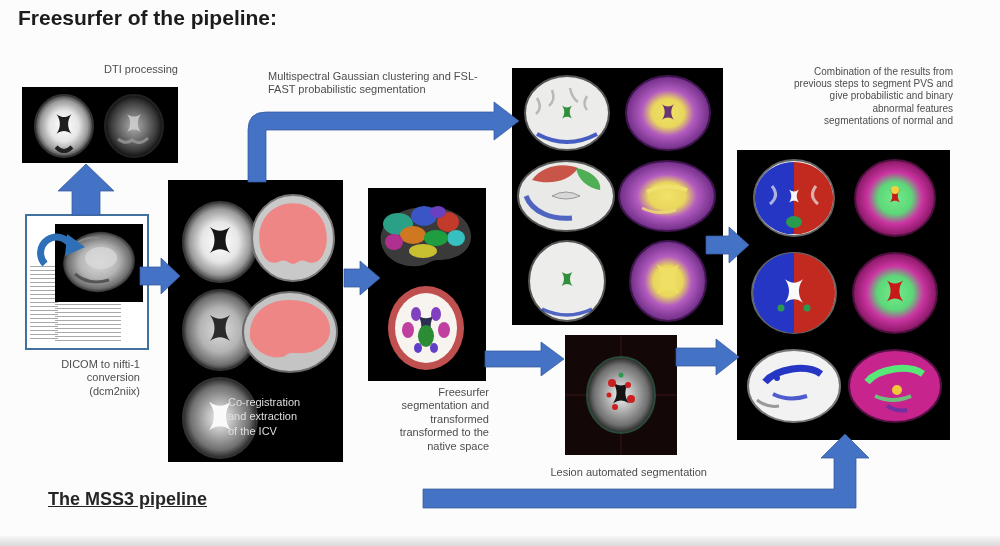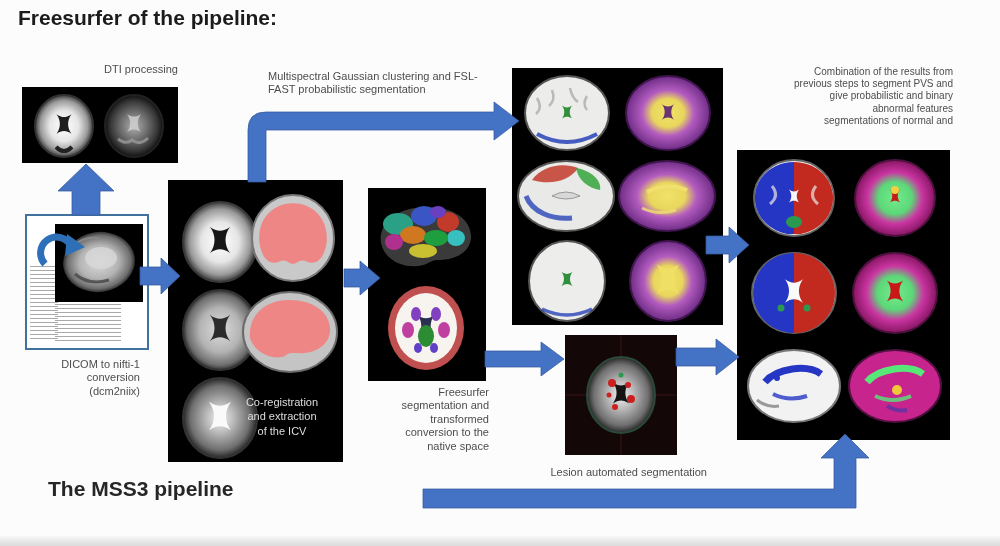--- a/index.html
+++ b/index.html
@@ -10,24 +10,24 @@
     color:#4d4d4d;
   }
   .abs{position:absolute;}
   .panel{position:absolute;background:#000;overflow:hidden;z-index:2;}
   .lbl{position:absolute;font-size:11px;line-height:1.22;color:#4d4d4d;z-index:3;}
   .lbl.center{text-align:right;}
   .title{
     position:absolute;left:18px;top:6px;font-size:21px;font-weight:bold;color:#1c1c1c;z-index:3;
   }
   .footer-caption{
-    position:absolute;left:48px;top:477px;font-size:21px;font-weight:bold;color:#262626;z-index:3;
+    position:absolute;left:48px;top:489px;font-size:18px;font-weight:bold;color:#262626;z-index:3;text-decoration:underline;
   }
   .coreg-text{
-    position:absolute;left:60px;top:215px;width:108px;text-align:center;
+    position:absolute;left:60px;top:215px;width:108px;
     font-size:11px;line-height:1.3;color:#dedede;
   }
   #arrow-layer{position:absolute;left:0;top:0;z-index:5;pointer-events:none;}
   .dicom-box{
     position:absolute;left:25px;top:214px;width:120px;height:132px;
     background:#fff;border:2px solid #41719c;z-index:2;
   }
   .dicom-lines{
     position:absolute;
     background:repeating-linear-gradient(to bottom, rgba(140,140,140,.75) 0 1px, transparent 1px 4px);
@@ -166,21 +166,21 @@
         <ellipse cx="76" cy="142" rx="6" ry="8" fill="#c040a0"></ellipse>
       <ellipse cx="58" cy="148" rx="8" ry="11" fill="#2c8c34"></ellipse>
       <ellipse cx="50" cy="160" rx="4" ry="5" fill="#6040c8"></ellipse>
         <ellipse cx="66" cy="160" rx="4" ry="5" fill="#6040c8"></ellipse>
     </svg>
   </div>
   <div class="lbl center" style="left:365px;top:386px;width:124px;">
     <span style="display:block">Freesurfer</span>
     <span style="display:block">segmentation and</span>
     <span style="display:block">transformed</span>
-    <span style="display:block">conversion to the</span>
+    <span style="display:block">transformed to the</span>
     <span style="display:block">native space</span>
   </div>
 
   <div class="panel" style="left:512px;top:68px;width:211px;height:257px;">
     <svg width="211" height="257">
       <ellipse cx="55" cy="45" rx="42" ry="37" fill="#ececea" stroke="#555" stroke-width="2"></ellipse>
       <path d="M25 30 q6 10 -1 16 M40 22 q4 10 -3 16 M58 20 q2 10 8 14 M75 28 q-5 8 0 14" stroke="#b9b9b9" stroke-width="2.5" fill="none"></path>
       <path transform="translate(55,44) scale(0.5)" d="M-10,-13 C-4,-5 -4,5 -10,13 C-3,8 3,8 10,13 C4,5 4,-5 10,-13 C3,-8 -3,-8 -10,-13 Z" fill="#2f8f3a"></path>
       <path d="M25 66 q30 16 60 0" stroke="#2843b8" stroke-width="4" fill="none" opacity=".85"></path>
       <ellipse cx="156" cy="45" rx="42" ry="37" fill="url(#gPY)" stroke="#40154e" stroke-width="2"></ellipse>

